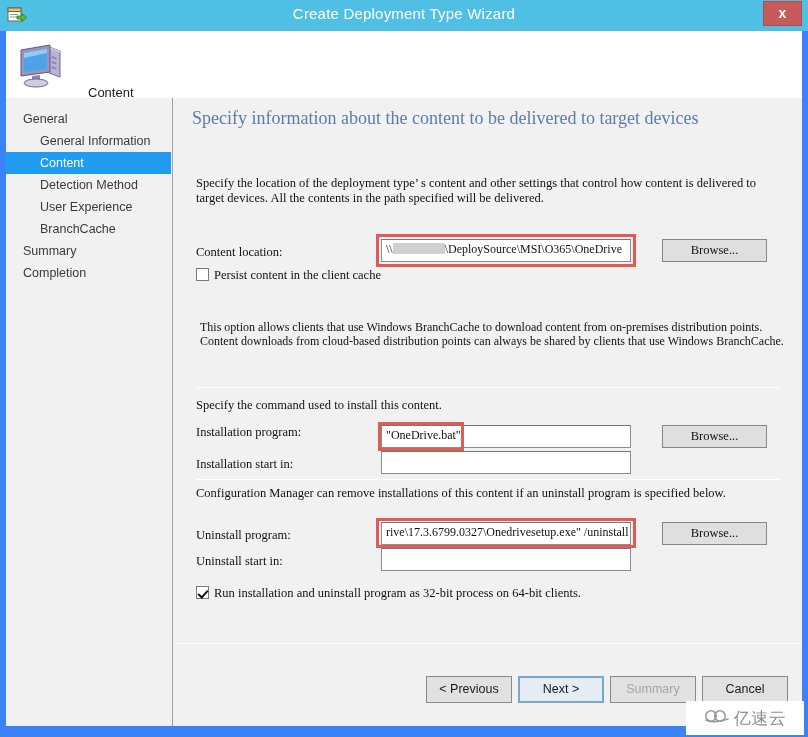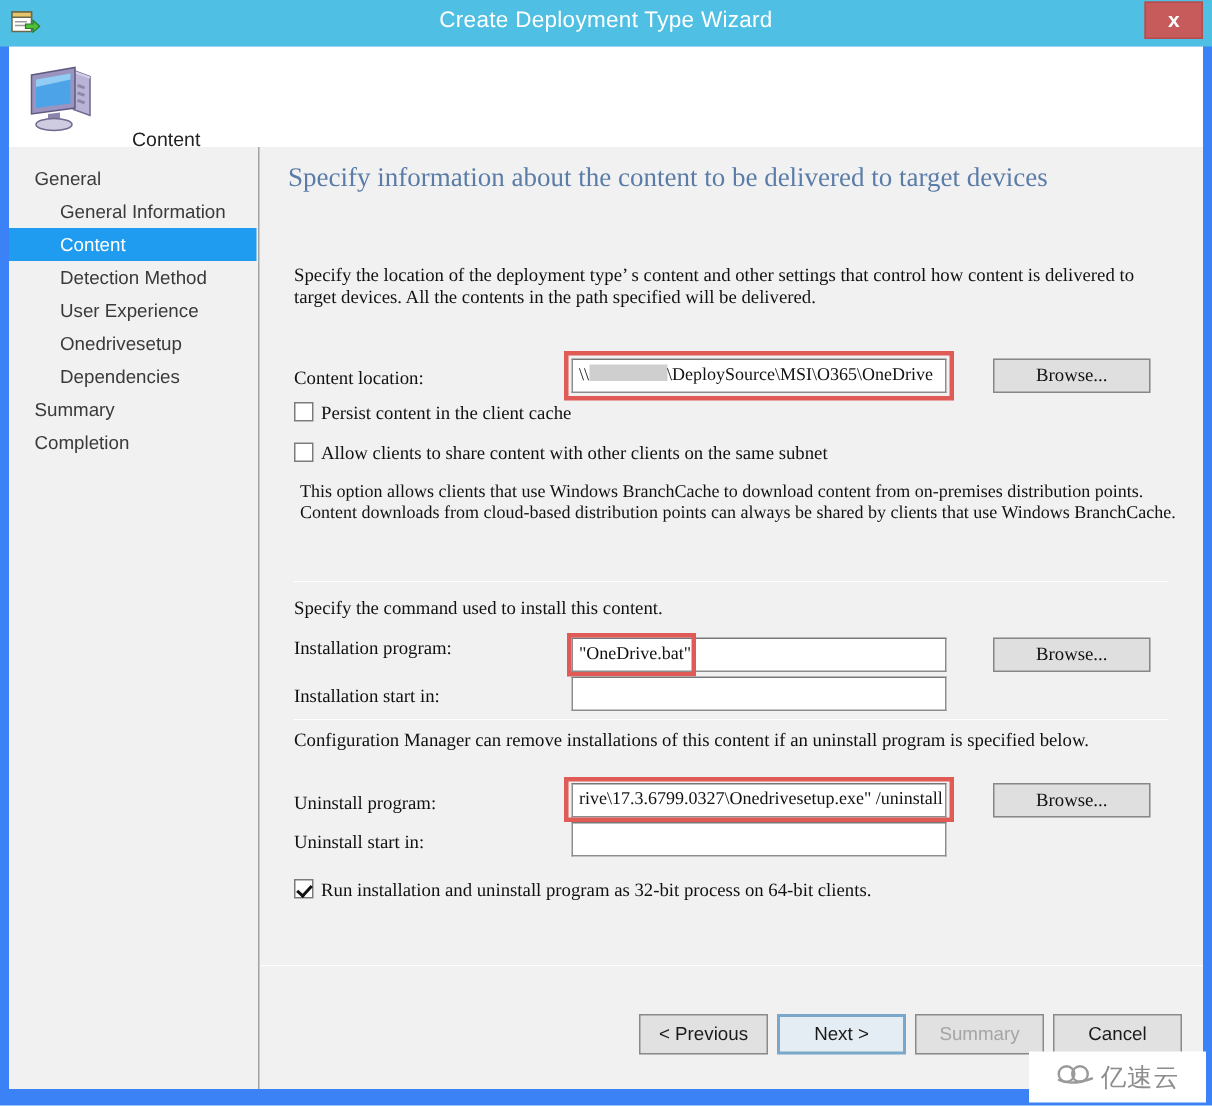--- a/index.html
+++ b/index.html
@@ -311,43 +311,39 @@
   </div>
 
   <div id="body">
 
     <div id="sidebar">
       <div class="nav-item level0">General</div>
       <div class="nav-item level1">General Information</div>
       <div class="nav-item level1 selected">Content</div>
       <div class="nav-item level1">Detection Method</div>
       <div class="nav-item level1">User Experience</div>
-      <div class="nav-item level1">Onedrivesetup</div>
-      <div class="nav-item level1">Dependencies</div>
+      <div class="nav-item level1">BranchCache</div>
       <div class="nav-item level0">Summary</div>
       <div class="nav-item level0">Completion</div>
     </div>
 
     <div id="pane">
 
       <div id="pane-title">Specify information about the content to be delivered to target devices</div>
       <div id="pane-intro">Specify the location of the deployment type’ s content and other settings that control how content is delivered to target devices. All the contents in the path specified will be delivered.</div>
 
       <div class="fld-label" style="left:22px; top:147px;">Content location:</div>
       <div class="textbox" style="left:207px; top:141px; width:250px; height:23px;"><span>\\</span><span class="redact"></span><span>\DeploySource\MSI\O365\OneDrive</span></div>
       <div class="annot" style="left:202px; top:136px; width:260px; height:33px;"></div>
       <div class="browse-btn" style="left:488px; top:141px;">Browse...</div>
 
       <div class="cbx-row" style="left:22px; top:170px;">
         <span class="cbx"></span><span>Persist content in the client cache</span>
       </div>
 
-      <div class="cbx-row" style="left:22px; top:197px;">
-        <span class="cbx"></span><span>Allow clients to share content with other clients on the same subnet</span>
-      </div>
 
       <div class="helptext" style="left:26px; top:222px;">This option allows clients that use Windows BranchCache to download content from on-premises distribution points. Content downloads from cloud-based distribution points can always be shared by clients that use Windows BranchCache.</div>
 
       <div class="hr" style="left:22px; top:289px; width:583px;"></div>
 
       <div class="fld-label" style="left:22px; top:300px;">Specify the command used to install this content.</div>
 
       <div class="fld-label" style="left:22px; top:327px;">Installation program:</div>
       <div class="textbox" style="left:207px; top:327px; width:250px; height:23px;">"OneDrive.bat"</div>
       <div class="annot" style="left:204px; top:324px; width:86px; height:29px;"></div>

